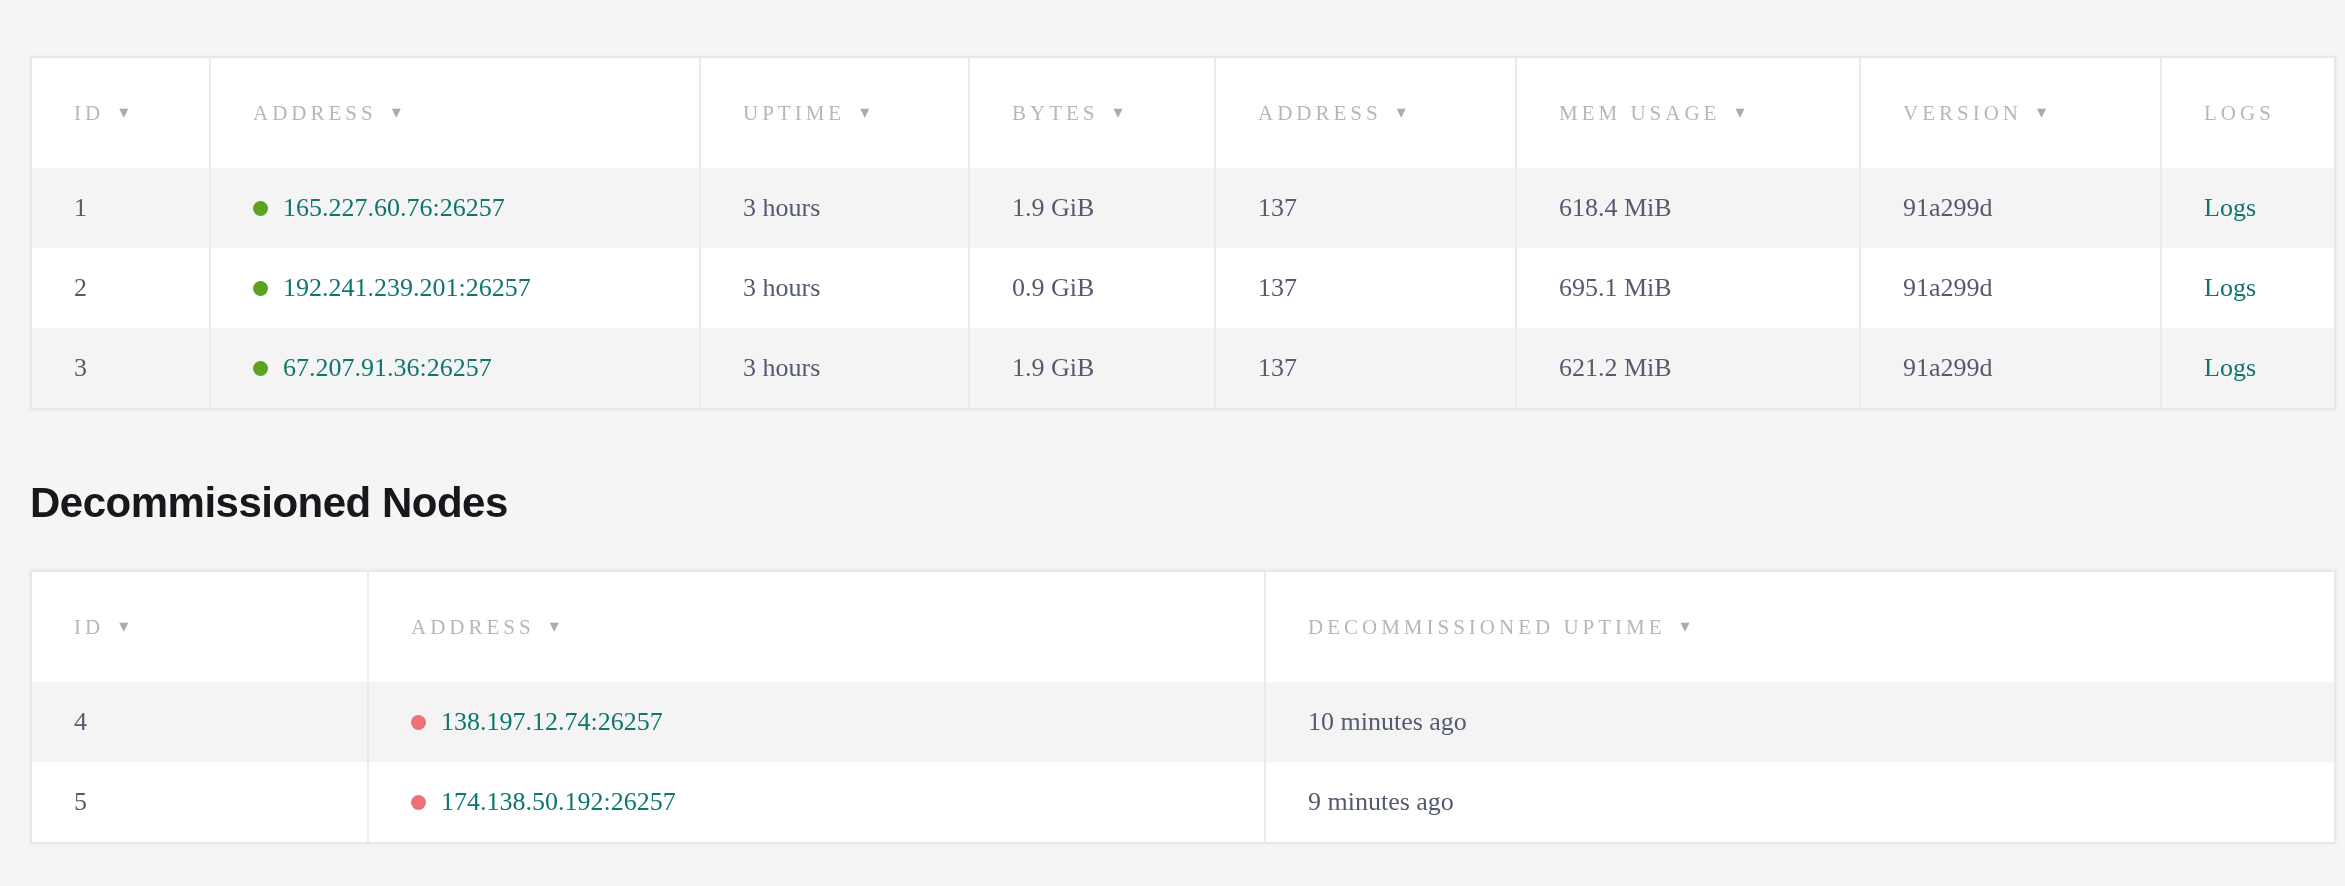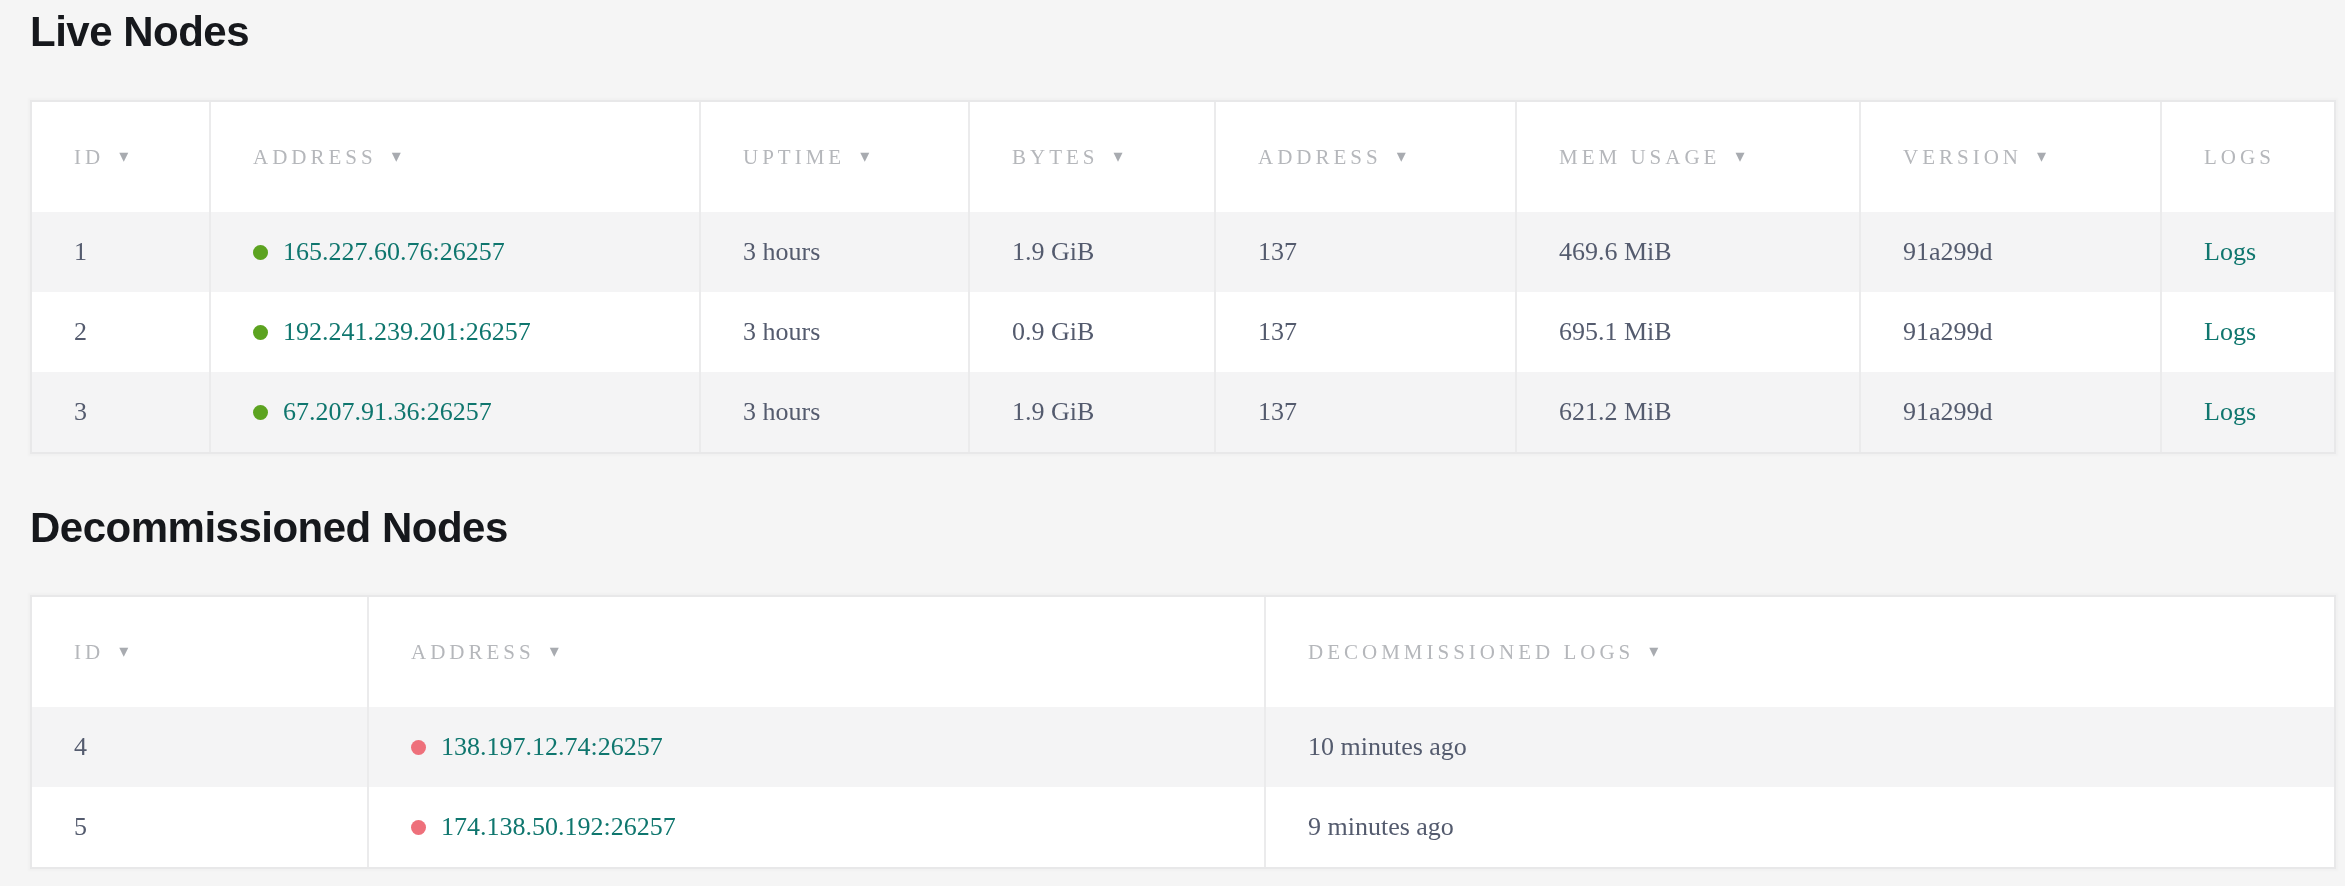--- a/index.html
+++ b/index.html
@@ -16,21 +16,21 @@
   }
   .section-title {
     margin: 0;
     font-size: 42px;
     line-height: 44px;
     font-weight: 700;
     color: #16181c;
     letter-spacing: -0.5px;
   }
   .section-title.second {
-    margin-top: 52px;
+    margin-top: 71px;
   }
   table.nodes {
     width: 2302px;
     table-layout: fixed;
     border-collapse: separate;
     border-spacing: 0;
     background: #ffffff;
     border: 2px solid #e8e8e9;
     box-shadow: 0 0 2px 2px rgba(0,0,0,0.02);
     margin-top: 46px;
@@ -86,21 +86,20 @@
     top: -2px;
   }
   .dot.live { background: #5ca320; }
   .dot.decommissioned { background: #ee707b; }
 </style>
 </head>
 <body>
 
 <div class="content">
 
-  <h2 class="section-title">Live Nodes</h2>
 
   <table class="nodes">
     <colgroup>
       <col style="width:177px">
         <col style="width:490px">
         <col style="width:269px">
         <col style="width:246px">
       <col style="width:301px">
         <col style="width:344px">
         <col style="width:301px">
@@ -118,21 +117,21 @@
         <th class="no-sort"><span>LOGS</span></th>
       </tr>
     </thead>
     <tbody>
       <tr>
         <td>1</td>
         <td><span class="dot live"></span><a class="cell-link">165.227.60.76:26257</a></td>
         <td>3 hours</td>
         <td>1.9 GiB</td>
         <td>137</td>
-        <td>469.6 MiB</td>
+        <td>618.4 MiB</td>
         <td>91a299d</td>
         <td><a class="cell-link">Logs</a></td>
       </tr>
       <tr>
         <td>2</td>
         <td><span class="dot live"></span><a class="cell-link">192.241.239.201:26257</a></td>
         <td>3 hours</td>
         <td>0.9 GiB</td>
         <td>137</td>
         <td>695.1 MiB</td>
@@ -157,21 +156,21 @@
   <table class="nodes second">
     <colgroup>
       <col style="width:335px">
         <col style="width:897px">
         <col style="width:1070px">
     </colgroup>
     <thead>
       <tr>
         <th><span>ID</span><span class="sort-arrow">▾</span></th>
         <th><span>ADDRESS</span><span class="sort-arrow">▾</span></th>
-        <th><span>DECOMMISSIONED LOGS</span><span class="sort-arrow">▾</span></th>
+        <th><span>DECOMMISSIONED UPTIME</span><span class="sort-arrow">▾</span></th>
       </tr>
     </thead>
     <tbody>
       <tr>
         <td>4</td>
         <td><span class="dot decommissioned"></span><a class="cell-link">138.197.12.74:26257</a></td>
         <td>10 minutes ago</td>
       </tr>
       <tr>
         <td>5</td>

